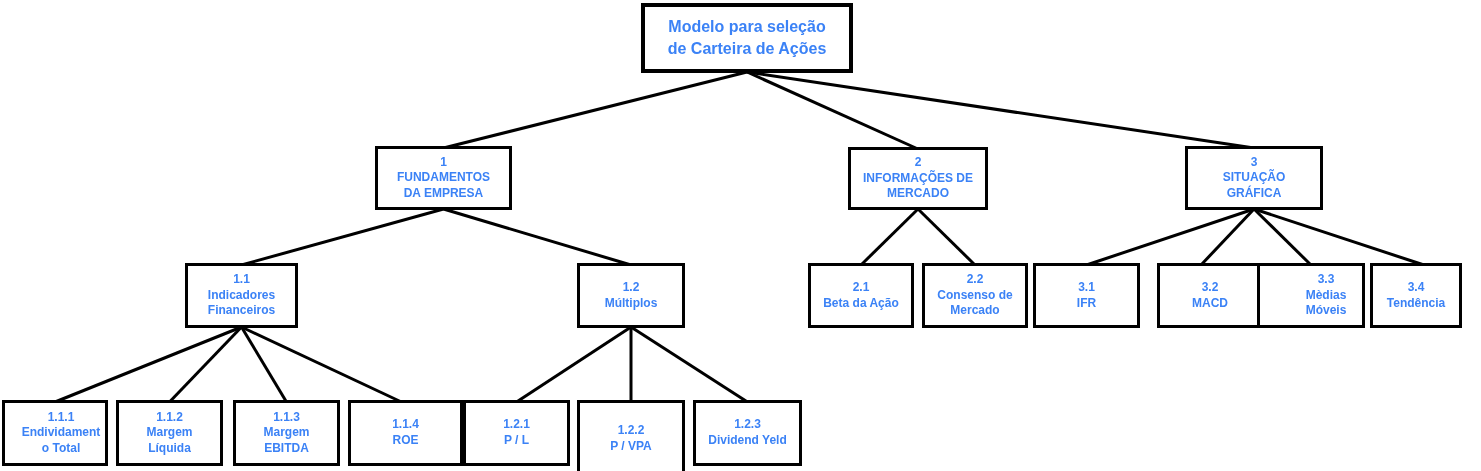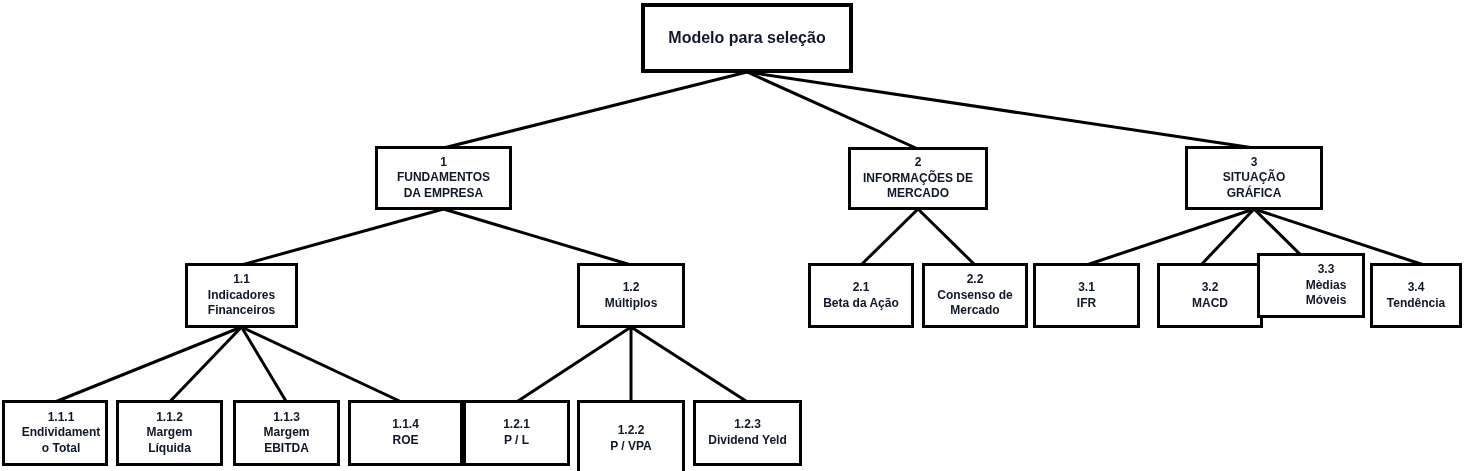--- a/index.html
+++ b/index.html
@@ -21,21 +21,21 @@
     top: 0;
     width: 1481px;
     height: 471px;
     pointer-events: none;
   }
   .node {
     position: absolute;
     box-sizing: border-box;
     background: #ffffff;
     border: 3px solid #000000;
-    color: #0f172a;
+    color: #3b82f6;
     display: flex;
     flex-direction: column;
     align-items: center;
     justify-content: center;
     text-align: center;
     font-weight: bold;
     font-size: 12px;
     line-height: 1.3;
     z-index: 2;
   }
@@ -68,20 +68,21 @@
       <line x1="241.5" y1="327" x2="169.5" y2="402" stroke="#000000" stroke-width="3"></line>
       <line x1="241.5" y1="327" x2="286.5" y2="402" stroke="#000000" stroke-width="3"></line>
       <line x1="241.5" y1="327" x2="401.5" y2="402" stroke="#000000" stroke-width="3"></line>
       <line x1="631" y1="327" x2="516.5" y2="402" stroke="#000000" stroke-width="3"></line>
       <line x1="631" y1="327" x2="631" y2="402" stroke="#000000" stroke-width="3"></line>
       <line x1="631" y1="327" x2="747.5" y2="402" stroke="#000000" stroke-width="3"></line>
     </svg>
   <div>
       <div class="node lv0" style="left: 641px; top: 3px; width: 212px; height: 70px;">
         <div class="node-line">Modelo para seleção</div>
+        <div class="node-line">de Carteira de Ações</div>
       </div>
       <div class="node lv1" style="left: 375px; top: 146px; width: 137px; height: 64px;">
         <div class="node-line">1</div>
         <div class="node-line">FUNDAMENTOS</div>
         <div class="node-line">DA EMPRESA</div>
       </div>
       <div class="node lv1" style="left: 848px; top: 147px; width: 140px; height: 63px;">
         <div class="node-line">2</div>
         <div class="node-line">INFORMAÇÕES DE</div>
         <div class="node-line">MERCADO</div>
@@ -110,21 +111,21 @@
         <div class="node-line">Mercado</div>
       </div>
       <div class="node lv2" style="left: 1033px; top: 263px; width: 107px; height: 65px;">
         <div class="node-line">3.1</div>
         <div class="node-line">IFR</div>
       </div>
       <div class="node lv2" style="left: 1148px; top: 263px; width: 106px; height: 65px; margin-left: 9px;">
         <div class="node-line">3.2</div>
         <div class="node-line">MACD</div>
       </div>
-      <div class="node lv2" style="left: 1257px; top: 253px; width: 108px; height: 65px; padding-left: 30px;">
+      <div class="node lv2" style="left: 1257px; top: 263px; width: 108px; height: 65px; padding-left: 30px;">
         <div class="node-line">3.3</div>
         <div class="node-line">Mèdias</div>
         <div class="node-line">Móveis</div>
       </div>
       <div class="node lv2" style="left: 1370px; top: 263px; width: 92px; height: 65px;">
         <div class="node-line">3.4</div>
         <div class="node-line">Tendência</div>
       </div>
       <div class="node lv3" style="left: 2px; top: 400px; width: 106px; height: 66px; padding-left: 12px;">
         <div class="node-line">1.1.1</div>

